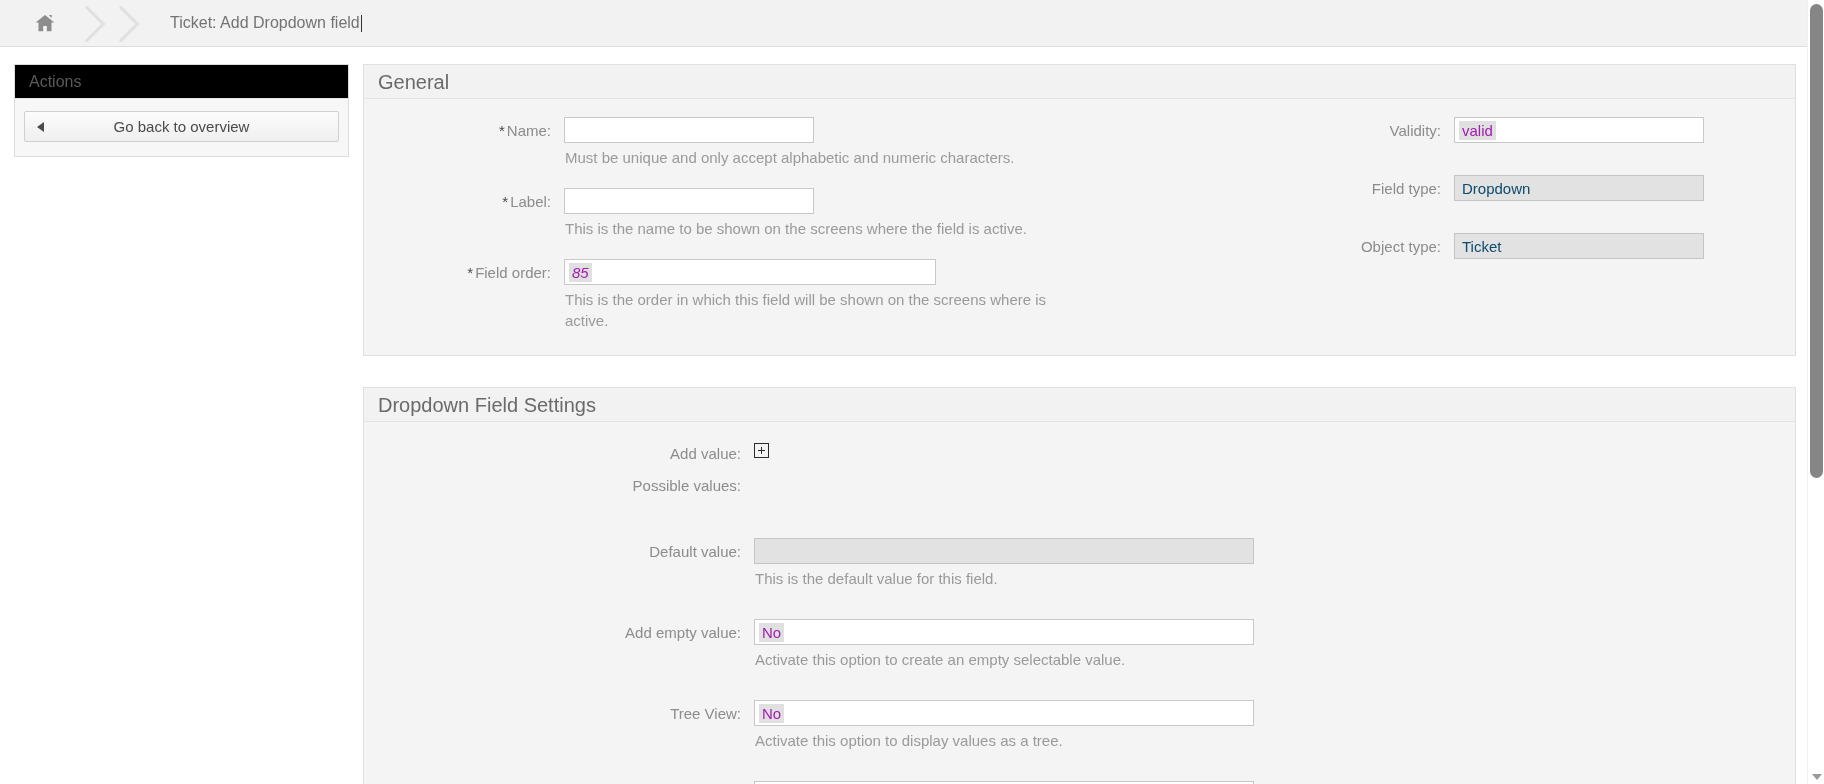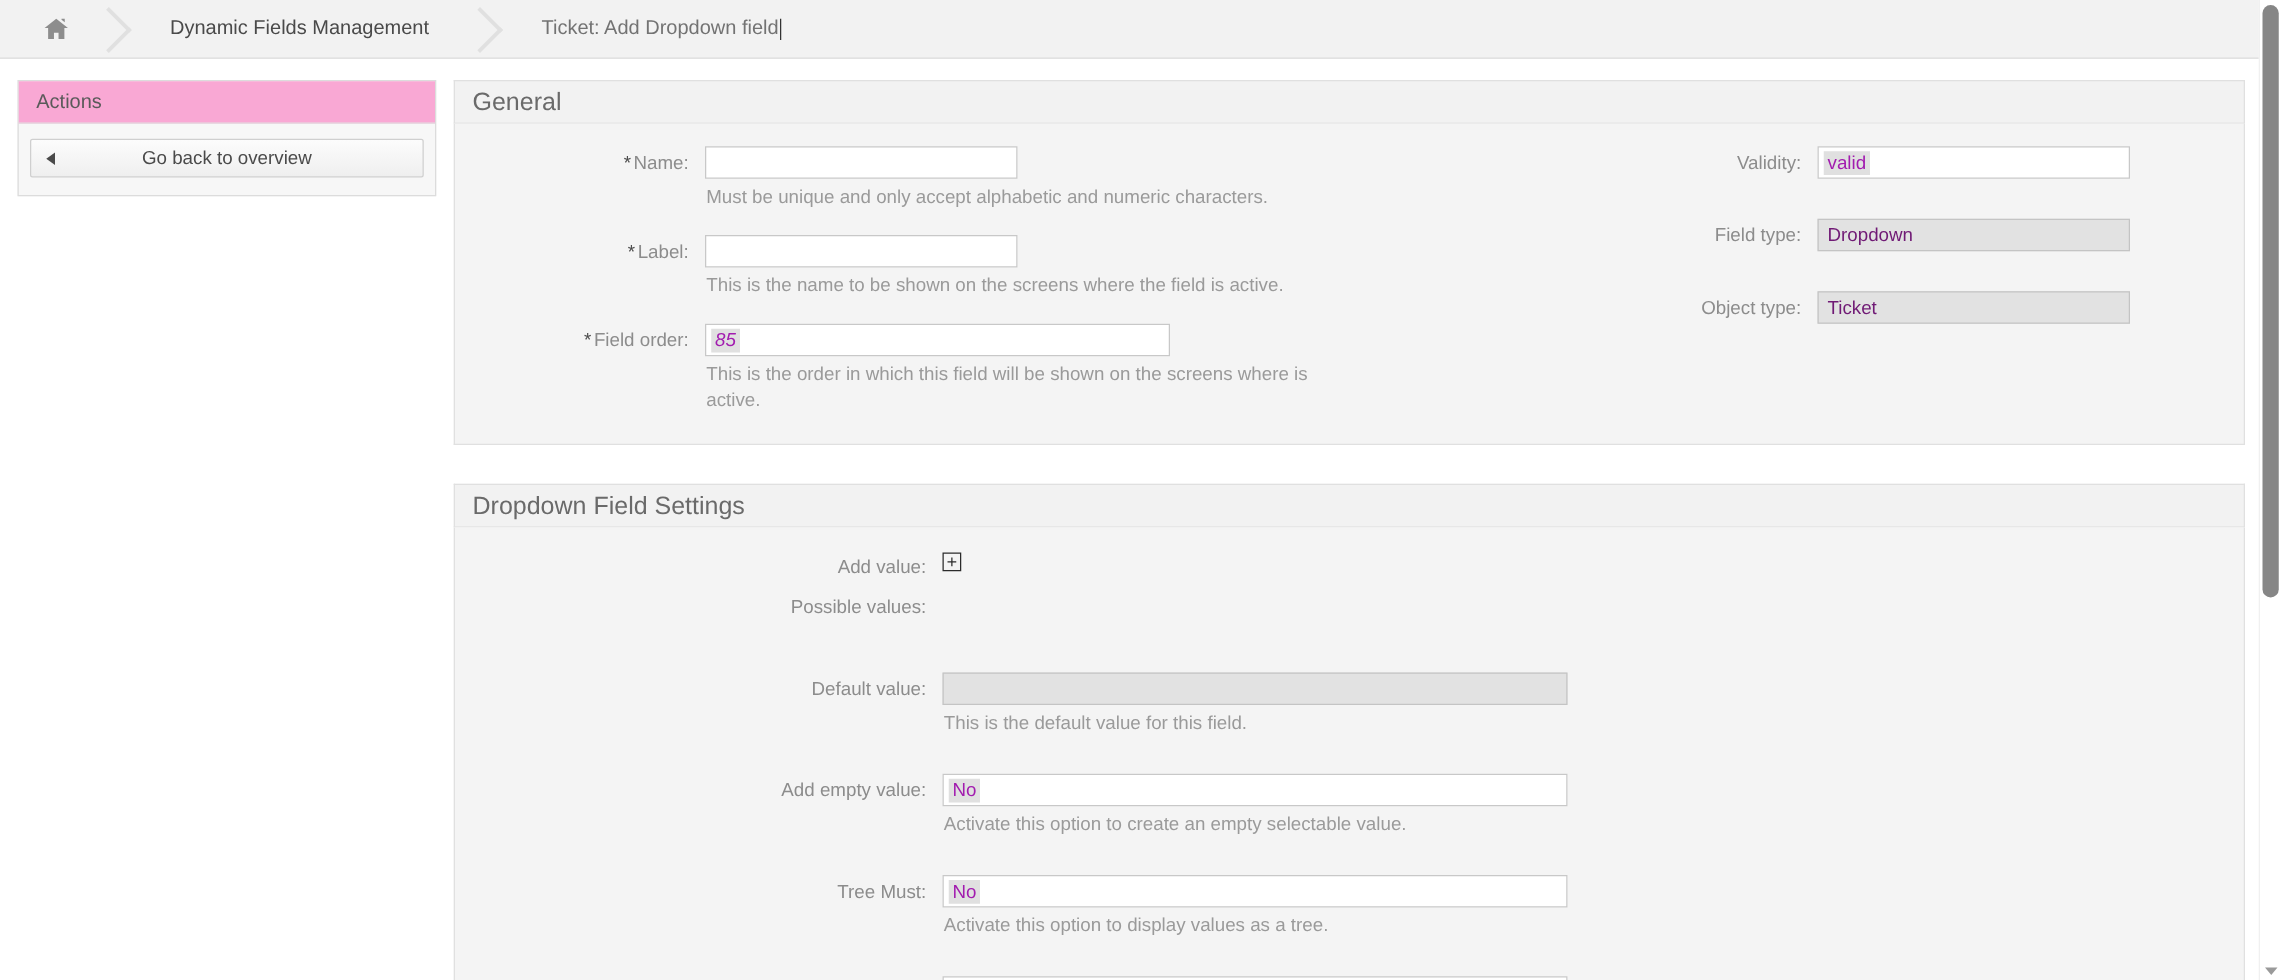--- a/index.html
+++ b/index.html
@@ -74,21 +74,21 @@
   .widget {
     background: #f7f7f7;
     border: 1px solid #dcdcdc;
   }
   .widget-header {
     height: 34px;
     line-height: 34px;
     padding: 0 14px;
     font-size: 16px;
     color: #5a5a5a;
-    background: #f9a8d4;
+    background: #000000;
     border-bottom: 1px solid #e2e2e2;
   }
   .widget-body { padding: 12px 9px 14px 9px; }
   .action-button {
     position: relative;
     display: block;
     width: 100%;
     height: 31px;
     line-height: 29px;
     text-align: center;
@@ -191,21 +191,21 @@
     padding: 0 3px;
     line-height: 19px;
     font-size: 15px;
   }
   .fakeselect.disabled {
     background: #e2e2e2;
     border-color: #c4c4c4;
   }
   .fakeselect.disabled .sel-val {
     background: transparent;
-    color: #701a75;
+    color: #0c4a6e;
   }
   .fakeselect.empty-disabled {
     background: #e2e2e2;
     border-color: #c4c4c4;
   }
 
   .hint {
     font-size: 15px;
     color: #9a9a9a;
     line-height: 21px;
@@ -267,23 +267,20 @@
 <div class="breadcrumb-bar">
   <div class="crumb home">
     <span>
       <svg class="home-icon" viewBox="0 0 24 24" aria-hidden="true">
         <path fill="#8d8d8d" d="M12 3.2 1.8 11.4h3.1V21h5.1v-5.6h4V21h5.1v-9.6h3.1z"></path>
         <path fill="#8d8d8d" d="M16.6 3.3h2.8v3.1l-2.8-2.3z"></path>
       </svg>
     </span>
   </div>
   <div class="crumb-sep"></div>
-  <div class="crumb">
-    <span>Dynamic Fields Management</span>
-  </div>
   <div class="crumb-sep"></div>
   <div class="crumb muted">
     <span>Ticket: Add Dropdown field</span>
       <span class="text-caret"></span>
   </div>
 </div>
 
 <div class="sidebar">
   <div class="widget">
     <div class="widget-header">Actions</div>
@@ -432,21 +429,21 @@
             <span class="sel-val">No</span>
           </div>
           <div class="hint wide">Activate this option to create an empty selectable value.</div>
         </div>
       </div>
 
       <div class="spacer-26"></div>
 
       <div class="field-row">
         <div class="field-label lbl-390">
-          <span>Tree Must:</span>
+          <span>Tree View:</span>
         </div>
         <div class="field-control">
           <div class="fakeselect w-500">
             <span class="sel-val">No</span>
           </div>
           <div class="hint wide">Activate this option to display values as a tree.</div>
         </div>
       </div>
 
       <div class="spacer-26"></div>

